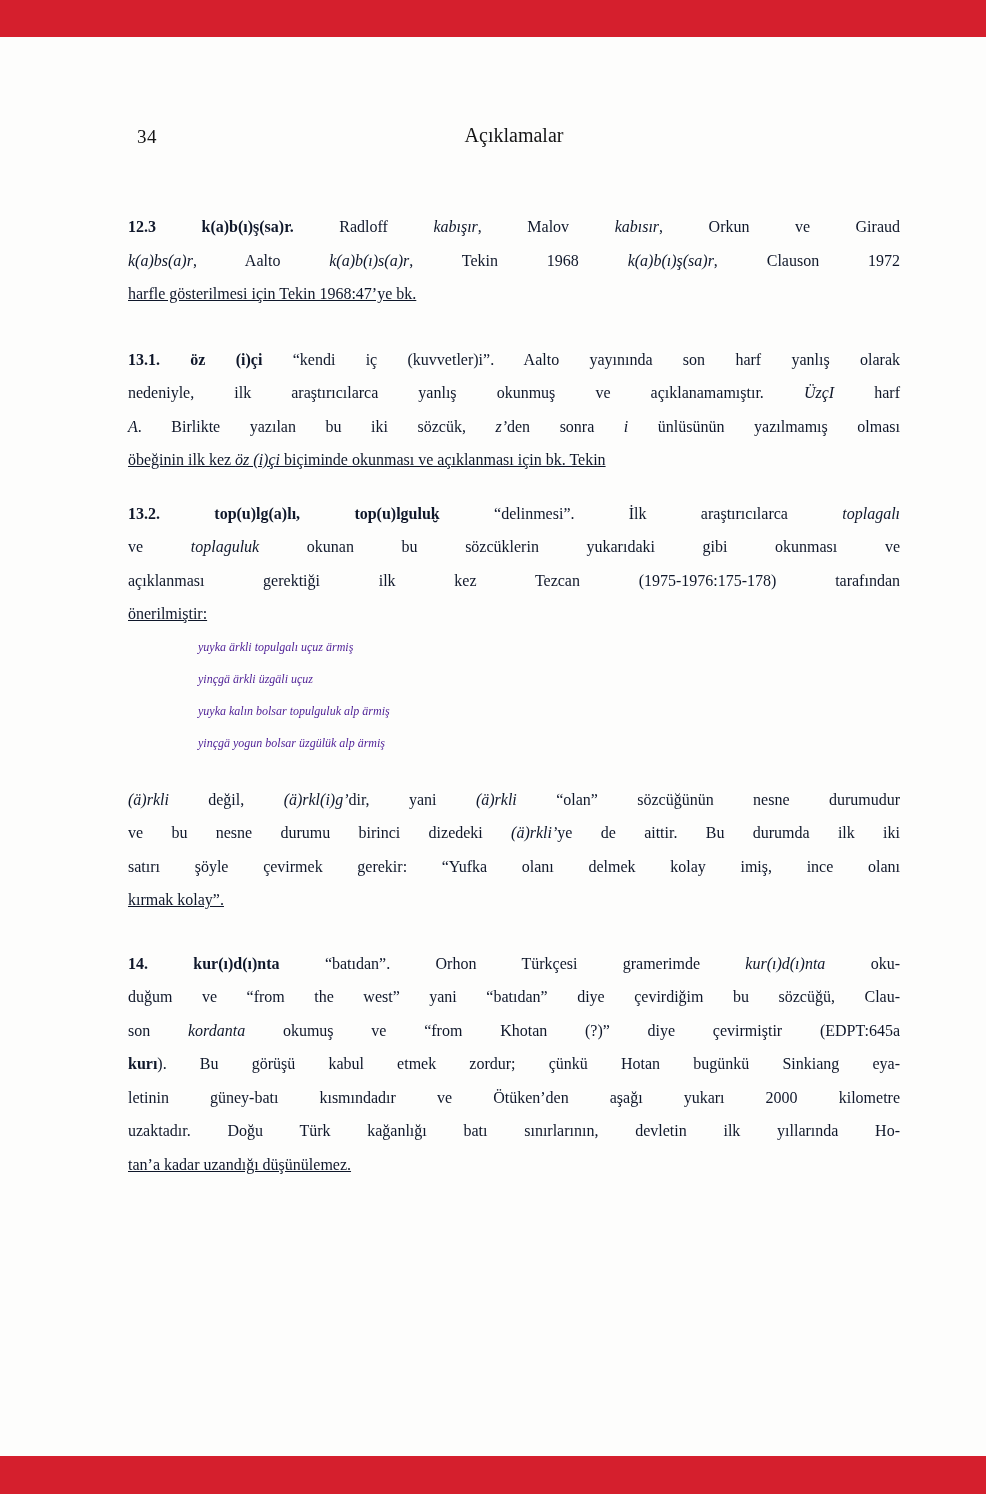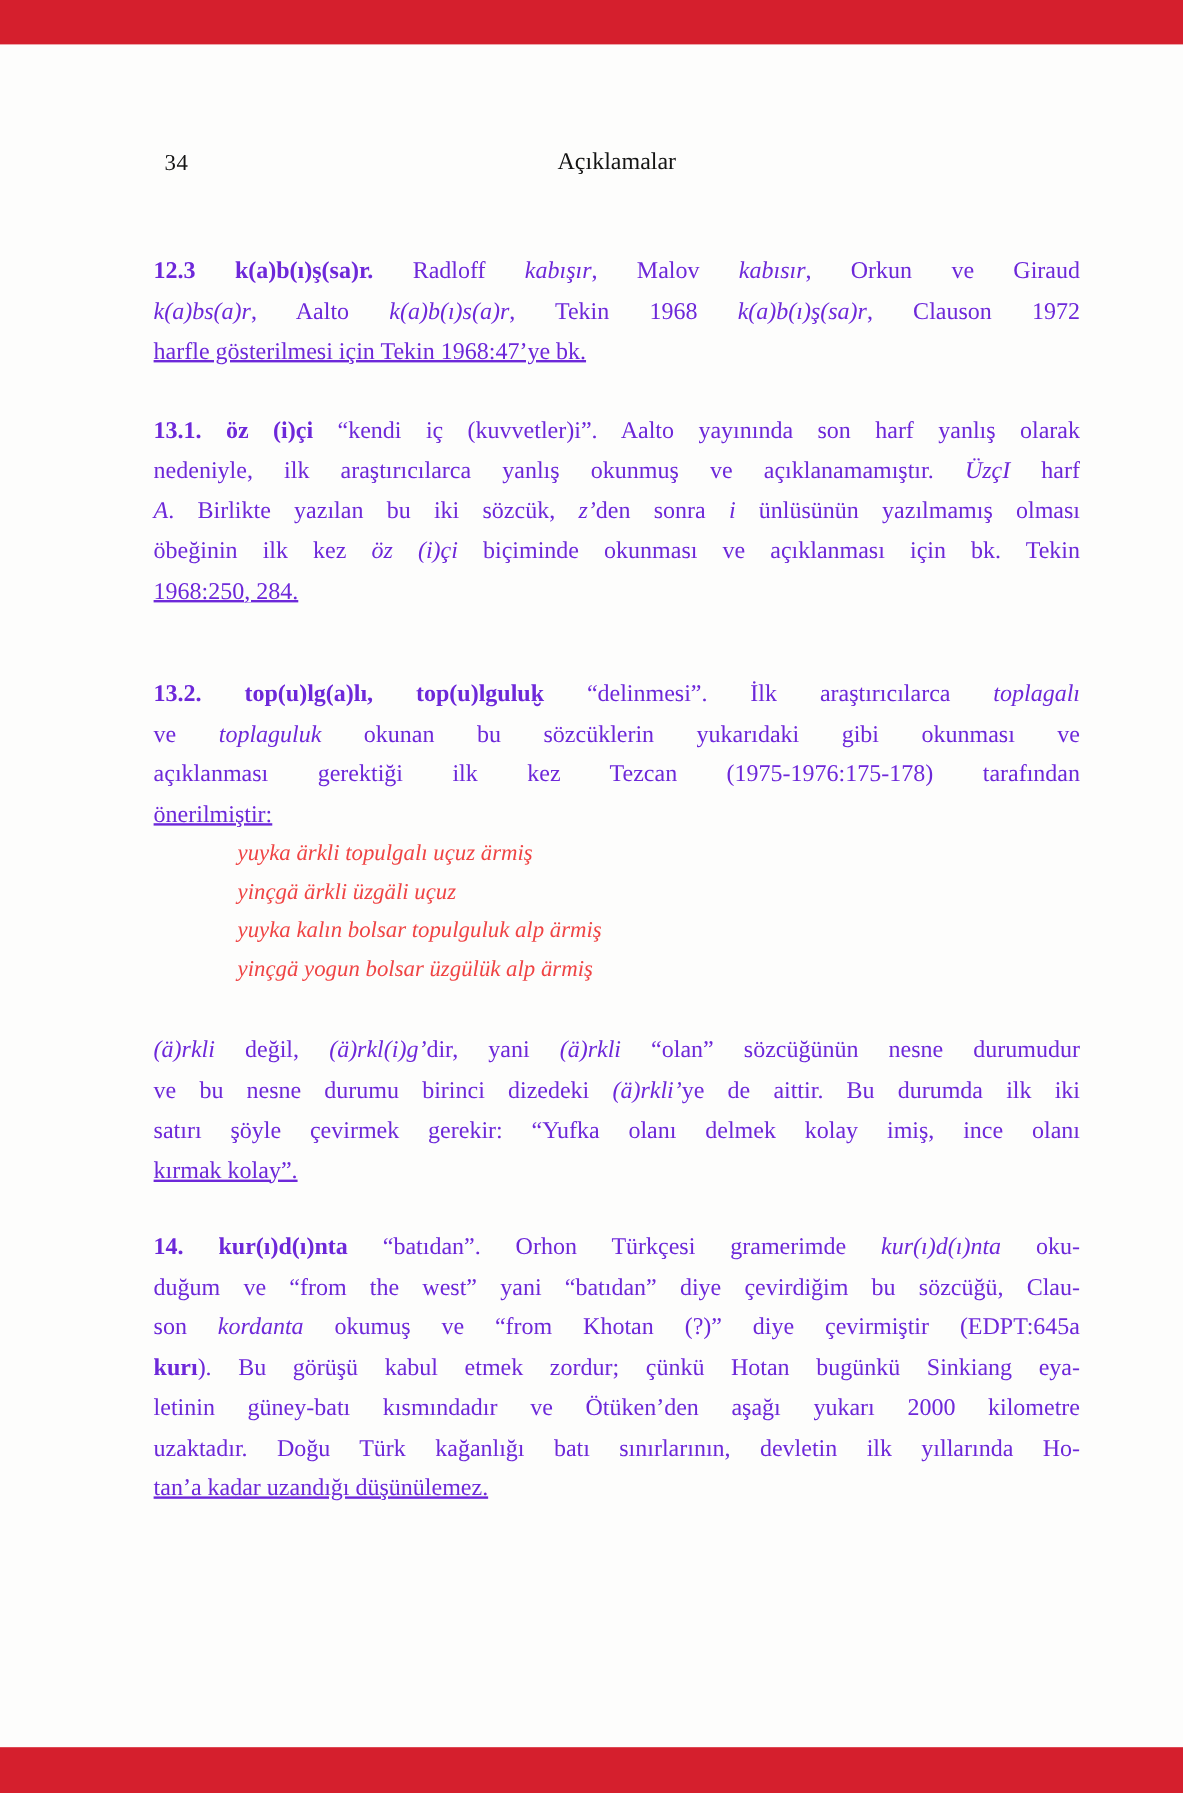--- a/index.html
+++ b/index.html
@@ -32,42 +32,42 @@
   }
   .running-title{
     width:100%;text-align:center;
     font-size:20px;
   }
   .content{
     position:absolute;
     left:128px;width:772px;top:210px;
   }
   .para{
-    font-size:20px;
+    font-size:16px;
     line-height:33.5px;
-    color:#6d28d9;
+    color:#0f172a;
   }
   .para .line{
     text-align:justify;
     text-align-last:justify;
   }
   .para .line:last-child{
     text-align-last:auto;
     text-decoration:underline;
   }
   .p123{margin-bottom:32px;}
-  .p131{margin-bottom:52px;}
+  .p131{margin-bottom:20px;}
   .p132{}
   .verse{
     margin-left:70px;
-    margin-bottom:35px;
-    font-size:19px;
+    margin-bottom:24px;
+    font-size:12px;
     line-height:32px;
     font-style:italic;
-    color:#ef4444;
+    color:#4c1d95;
   }
   .verse .line{text-align:left;text-align-last:auto;}
   .ancak{margin-bottom:30px;}
   .run-r{font-style:normal;font-weight:normal;}
   .run-b{font-weight:bold;}
   .run-i{font-style:italic;}
 </style>
 </head>
 <body>
 
@@ -84,21 +84,20 @@
     <div class="para p123">
         <div class="line"><span class="run-b">12.3 k(a)b(ı)ş(sa)r.</span><span class="run-r"> Radloff </span><span class="run-i">kabışır</span><span class="run-r">, Malov </span><span class="run-i">kabısır</span><span class="run-r">,  Orkun ve Giraud</span></div>
         <div class="line"><span class="run-i">k(a)bs(a)r</span><span class="run-r">, Aalto </span><span class="run-i">k(a)b(ı)s(a)r</span><span class="run-r">, Tekin 1968 </span><span class="run-i">k(a)b(ı)ş(sa)r</span><span class="run-r">, Clauson 1972</span></div>
         <div class="line"><span class="run-r">harfle gösterilmesi için Tekin 1968:47’ye bk.</span></div>
       </div>
     <div class="para p131">
         <div class="line"><span class="run-b">13.1. öz (i)çi</span><span class="run-r"> “kendi iç (kuvvetler)i”. Aalto yayınında son harf yanlış olarak</span></div>
         <div class="line"><span class="run-r">nedeniyle, ilk araştırıcılarca yanlış okunmuş ve açıklanamamıştır. </span><span class="run-i">ÜzçI</span><span class="run-r"> harf</span></div>
         <div class="line"><span class="run-i">A</span><span class="run-r">. Birlikte yazılan bu iki sözcük, </span><span class="run-i">z’</span><span class="run-r">den sonra </span><span class="run-i">i</span><span class="run-r"> ünlüsünün yazılmamış olması</span></div>
         <div class="line"><span class="run-r">öbeğinin ilk kez </span><span class="run-i">öz (i)çi</span><span class="run-r"> biçiminde okunması ve açıklanması için bk. Tekin</span></div>
-        <div class="line"><span class="run-r">1968:250, 284.</span></div>
       </div>
     <div class="para p132">
         <div class="line"><span class="run-b">13.2. top(u)lg(a)lı, top(u)lguluk̮</span><span class="run-r"> “delinmesi”. İlk araştırıcılarca </span><span class="run-i">toplagalı</span></div>
         <div class="line"><span class="run-r">ve </span><span class="run-i">toplaguluk</span><span class="run-r"> okunan bu sözcüklerin yukarıdaki gibi okunması ve</span></div>
         <div class="line"><span class="run-r">açıklanması gerektiği ilk kez Tezcan (1975-1976:175-178) tarafından</span></div>
         <div class="line"><span class="run-r">önerilmiştir:</span></div>
       </div>
     <div class="verse">
         <div class="line"><span class="run-i">yuyka ärkli topulgalı uçuz ärmiş</span></div>
         <div class="line"><span class="run-i">yinçgä ärkli üzgäli uçuz</span></div>

